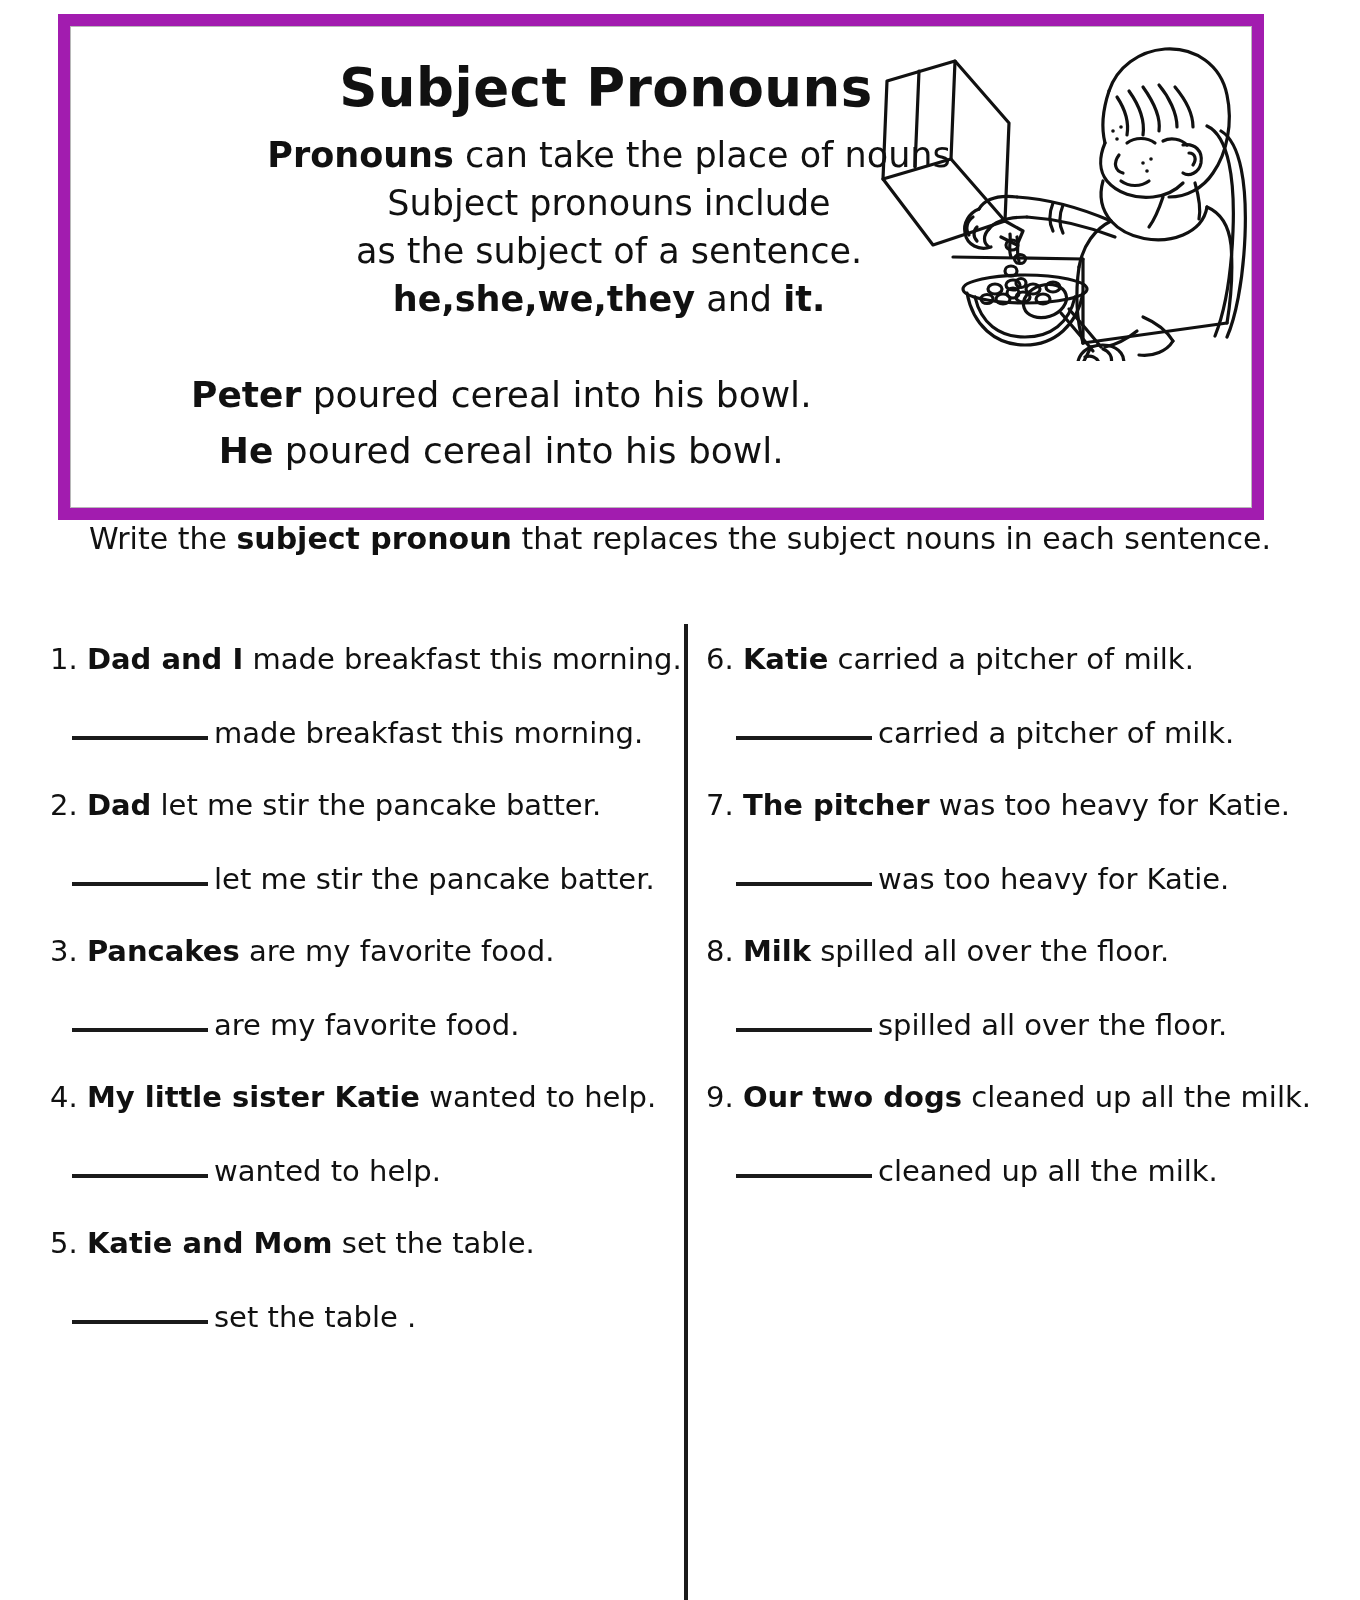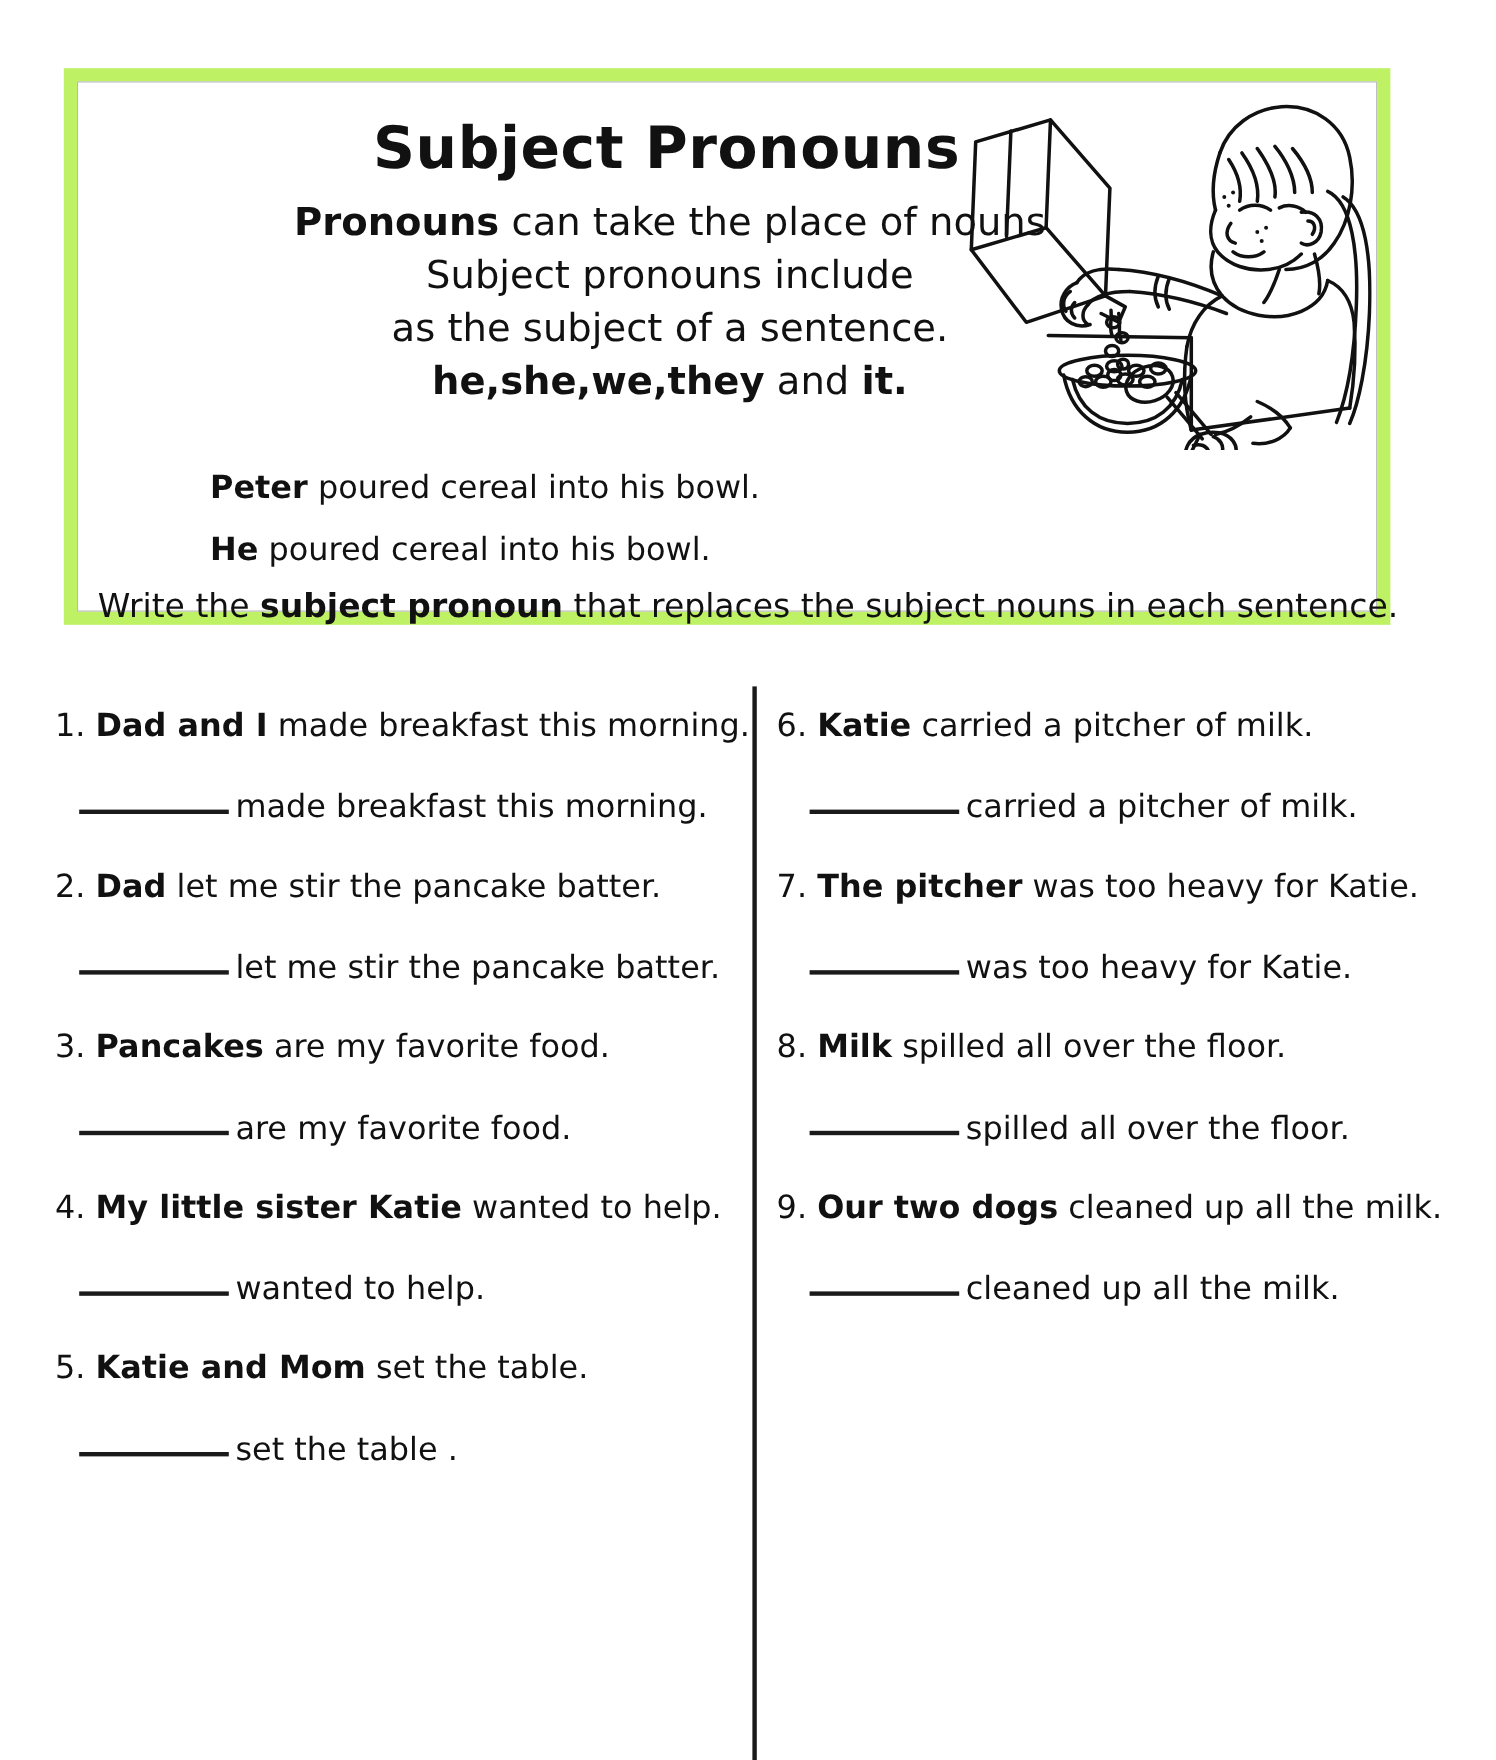--- a/index.html
+++ b/index.html
@@ -16,24 +16,23 @@
     color: #111111;
   }
 
   
   .header-box {
     position: absolute;
     left: 58px;
     top: 14px;
     width: 1206px;
     height: 506px;
-    background: #bef264;
+    background: #a21caf;
     padding: 12px;
     box-sizing: border-box;
-    margin-top: 48px;
   }
   .header-inner {
     position: relative;
     width: 100%;
     height: 100%;
     background: #ffffff;
     border: 1px solid #b8b8b8;
     box-sizing: border-box;
     overflow: hidden;
   }
@@ -60,42 +59,42 @@
     font-size: 35px;
     line-height: 48px;
     padding-right: 104px;
   }
   .intro b { font-weight: 700; }
 
   .examples {
     position: absolute;
     left: 120px;
     top: 340px;
-    font-size: 29px;
+    font-size: 36px;
     line-height: 56px;
-    text-align: left;
+    text-align: center;
   }
   .examples b { font-weight: 700; }
 
   
   .illustration {
     position: absolute;
     right: 4px;
     top: 4px;
     width: 370px;
     height: 330px;
   }
   .illustration svg { display: block; width: 100%; height: 100%; }
 
   
   .instruction {
     position: absolute;
     left: 0;
     right: 0;
-    top: 534px;
+    top: 521px;
     text-align: center;
     font-size: 30px;
   }
   .instruction b { font-weight: 700; }
 
   
   .divider {
     position: absolute;
     left: 684px;
     top: 624px;

